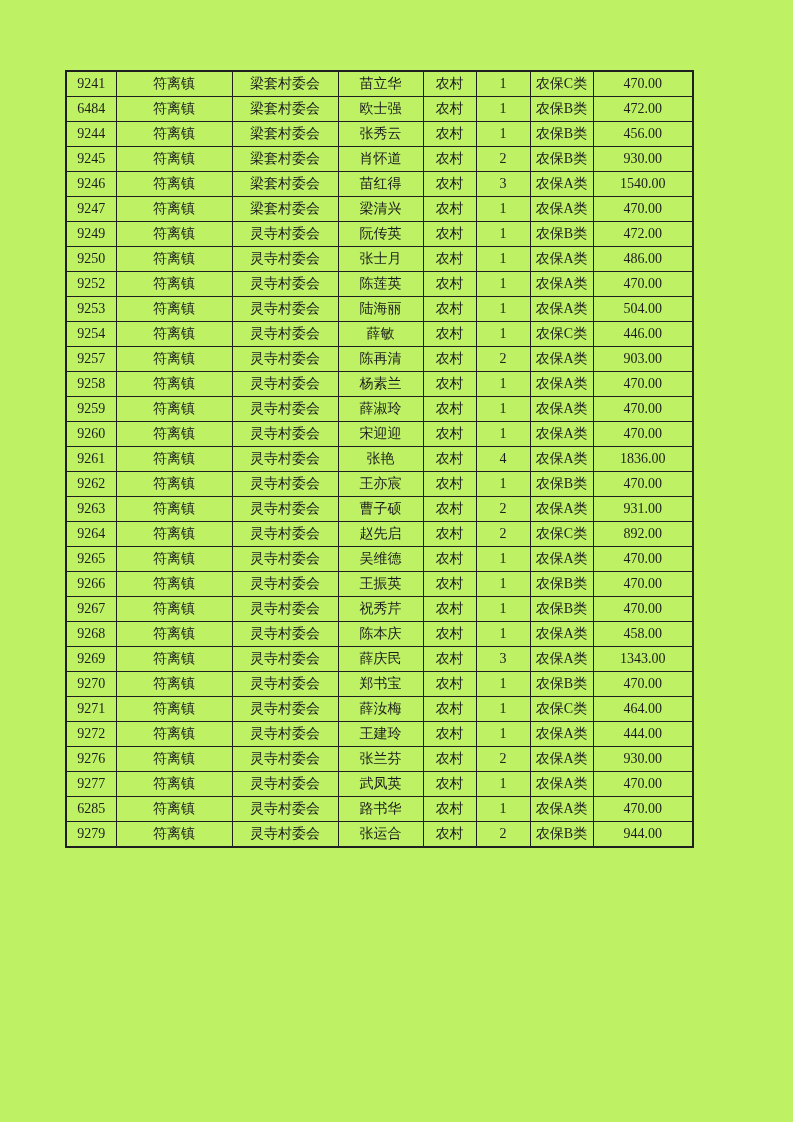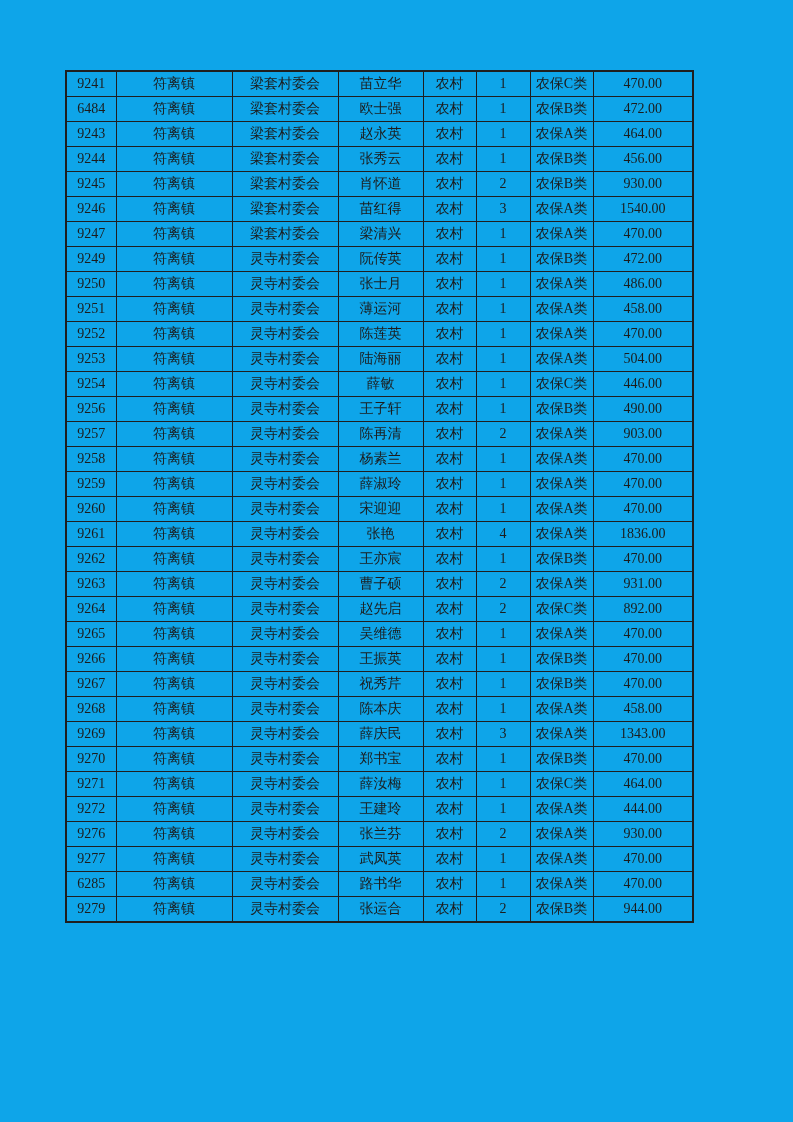--- a/index.html
+++ b/index.html
@@ -4,21 +4,21 @@
 <style>
   html, body {
     margin: 0;
     padding: 0;
     background: #ffffff;
   }
   .page {
     position: relative;
     width: 793px;
     height: 1122px;
-    background: #0ea5e9;
+    background: #bef264;
     font-family: "Liberation Serif", "DejaVu Serif", serif;
     color: #1c1c1c;
     overflow: hidden;
   }
   table.roster {
     position: absolute;
     left: 65px;
     top: 70px;
     width: 628px;
     border-collapse: collapse;
@@ -77,30 +77,20 @@
     <td>6484</td>
     <td>符离镇</td>
     <td>梁套村委会</td>
     <td>欧士强</td>
     <td>农村</td>
     <td>1</td>
     <td>农保B类</td>
     <td>472.00</td>
   </tr>
 
-  <tr>
-    <td>9243</td>
-    <td>符离镇</td>
-    <td>梁套村委会</td>
-    <td>赵永英</td>
-    <td>农村</td>
-    <td>1</td>
-    <td>农保A类</td>
-    <td>464.00</td>
-  </tr>
 
   <tr>
     <td>9244</td>
     <td>符离镇</td>
     <td>梁套村委会</td>
     <td>张秀云</td>
     <td>农村</td>
     <td>1</td>
     <td>农保B类</td>
     <td>456.00</td>
@@ -155,30 +145,20 @@
     <td>9250</td>
     <td>符离镇</td>
     <td>灵寺村委会</td>
     <td>张士月</td>
     <td>农村</td>
     <td>1</td>
     <td>农保A类</td>
     <td>486.00</td>
   </tr>
 
-  <tr>
-    <td>9251</td>
-    <td>符离镇</td>
-    <td>灵寺村委会</td>
-    <td>薄运河</td>
-    <td>农村</td>
-    <td>1</td>
-    <td>农保A类</td>
-    <td>458.00</td>
-  </tr>
 
   <tr>
     <td>9252</td>
     <td>符离镇</td>
     <td>灵寺村委会</td>
     <td>陈莲英</td>
     <td>农村</td>
     <td>1</td>
     <td>农保A类</td>
     <td>470.00</td>
@@ -200,30 +180,20 @@
     <td>符离镇</td>
     <td>灵寺村委会</td>
     <td>薛敏</td>
     <td>农村</td>
     <td>1</td>
     <td>农保C类</td>
     <td>446.00</td>
   </tr>
 
 
-  <tr>
-    <td>9256</td>
-    <td>符离镇</td>
-    <td>灵寺村委会</td>
-    <td>王子轩</td>
-    <td>农村</td>
-    <td>1</td>
-    <td>农保B类</td>
-    <td>490.00</td>
-  </tr>
 
   <tr>
     <td>9257</td>
     <td>符离镇</td>
     <td>灵寺村委会</td>
     <td>陈再清</td>
     <td>农村</td>
     <td>2</td>
     <td>农保A类</td>
     <td>903.00</td>

